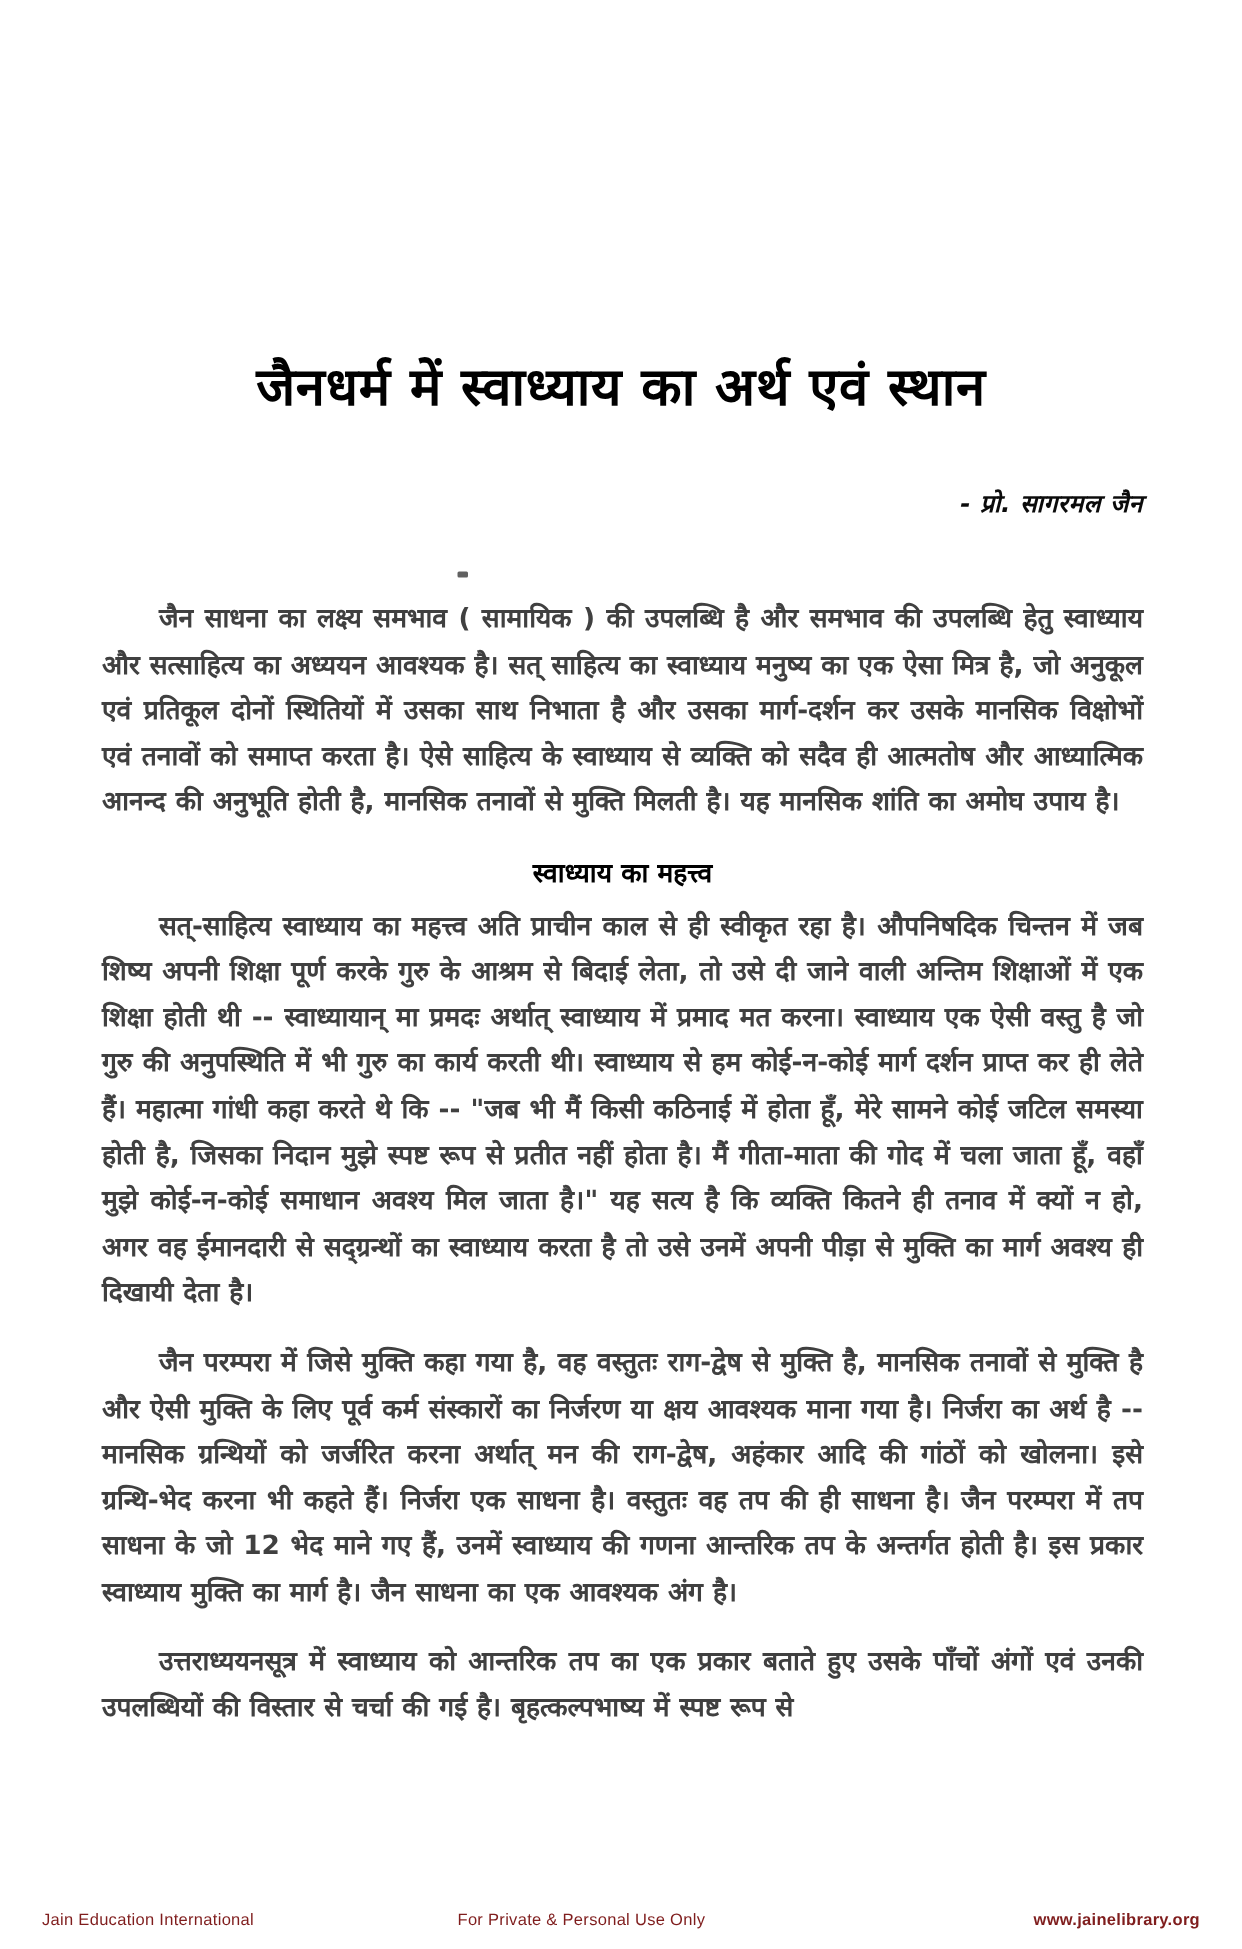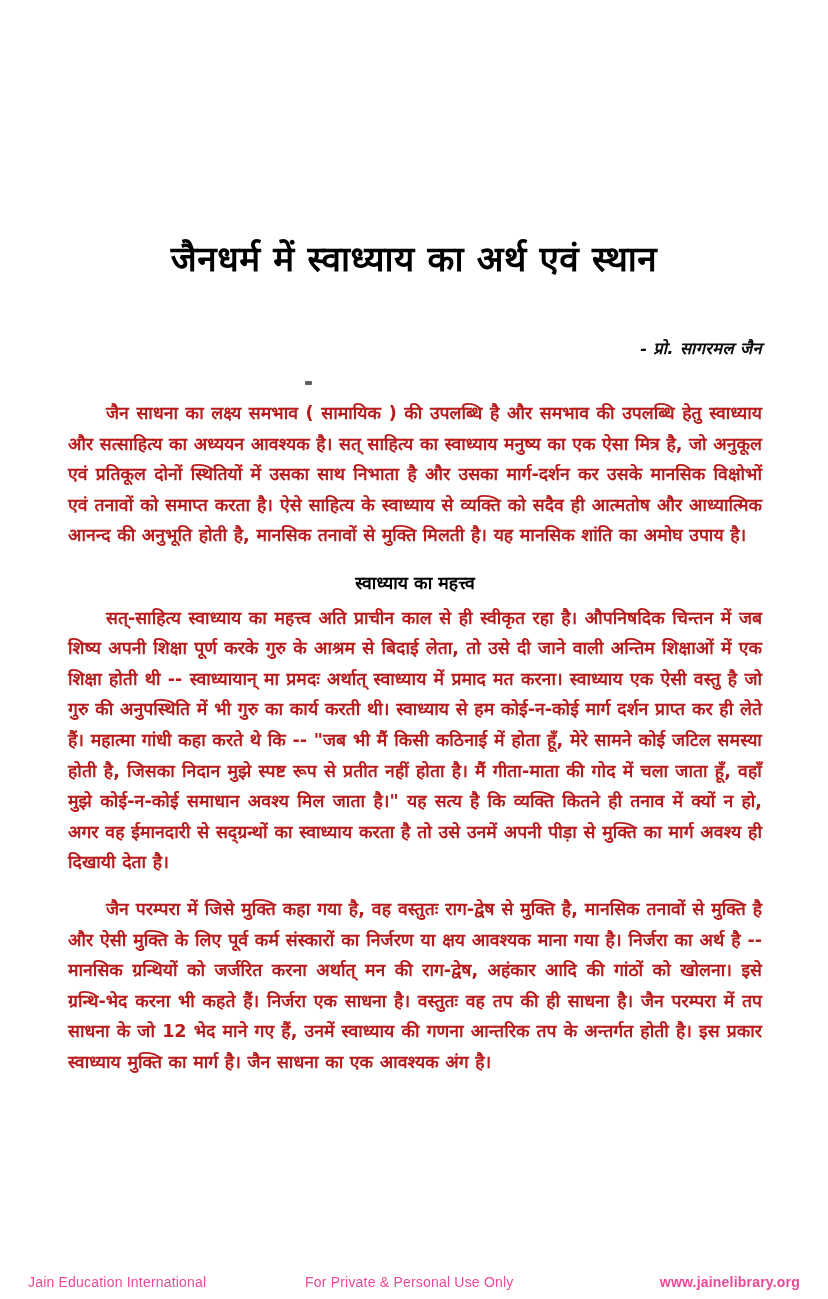--- a/index.html
+++ b/index.html
@@ -37,21 +37,21 @@
     line-height: 1.25;
     letter-spacing: 0.5px;
     color: #000000;
     margin: 0;
     padding: 0;
     white-space: nowrap;
   }
 
   .byline {
     position: absolute;
-    top: 320px;
+    top: 307px;
     right: 66px;
     font-size: 16.5px;
     font-weight: 700;
     font-style: italic;
     color: #0b0b0b;
     letter-spacing: 0.3px;
   }
 
   
   .scan-speck {
@@ -73,21 +73,21 @@
     width: 694px;
   }
 
   .para {
     margin: 0 0 0 0;
     text-align: justify;
     text-align-last: left;
     font-size: 17.6px;
     line-height: 30.6px;
     font-weight: 600;
-    color: #b91c1c;
+    color: #404040;
     word-spacing: 0.5px;
   }
 
   .para.indent {
     text-indent: 38px;
   }
 
   .para + .para {
     margin-top: 16px;
   }
@@ -112,23 +112,23 @@
   }
 
   
   .footer {
     position: absolute;
     left: 0;
     right: 0;
     top: 1258px;
     height: 24px;
     font-family: "Liberation Sans", "DejaVu Sans", sans-serif;
-    font-size: 14px;
+    font-size: 11px;
     font-weight: 400;
-    color: #ec4899;
+    color: #7f1d1d;
     letter-spacing: 0.2px;
   }
 
   .footer-left {
     position: absolute;
     left: 28px;
     top: 0;
     white-space: nowrap;
   }
 
@@ -163,20 +163,21 @@
   <div class="body-col">
 
     <p class="para indent">जैन साधना का लक्ष्य समभाव ( सामायिक ) की उपलब्धि है और समभाव की उपलब्धि हेतु स्वाध्याय और सत्साहित्य का अध्ययन आवश्यक है। सत् साहित्य का स्वाध्याय मनुष्य का एक ऐसा मित्र है, जो अनुकूल एवं प्रतिकूल दोनों स्थितियों में उसका साथ निभाता है और उसका मार्ग-दर्शन कर उसके मानसिक विक्षोभों एवं तनावों को समाप्त करता है। ऐसे साहित्य के स्वाध्याय से व्यक्ति को सदैव ही आत्मतोष और आध्यात्मिक आनन्द की अनुभूति होती है, मानसिक तनावों से मुक्ति मिलती है। यह मानसिक शांति का अमोघ उपाय है।</p>
 
     <h2 class="section-head">स्वाध्याय का महत्त्व</h2>
 
     <p class="para indent"><span>सत्-साहित्य स्वाध्याय का महत्त्व अति प्राचीन काल से ही स्वीकृत रहा है। औपनिषदिक चिन्तन में जब शिष्य अपनी शिक्षा पूर्ण करके गुरु के आश्रम से बिदाई लेता, तो उसे दी जाने वाली अन्तिम शिक्षाओं में एक शिक्षा होती थी -- स्वाध्यायान् मा प्रमदः अर्थात् स्वाध्याय में प्रमाद मत करना। स्वाध्याय एक ऐसी वस्तु है जो गुरु की अनुपस्थिति में भी गुरु का कार्य करती थी। स्वाध्याय से हम कोई-न-कोई मार्ग दर्शन प्राप्त कर ही लेते हैं। महात्मा गांधी कहा करते थे कि -- </span><span class="quote-bold">"जब भी मैं किसी कठिनाई में होता हूँ, मेरे सामने कोई जटिल समस्या होती है, जिसका निदान मुझे स्पष्ट रूप से प्रतीत नहीं होता है। मैं गीता-माता की गोद में चला जाता हूँ, वहाँ मुझे कोई-न-कोई समाधान अवश्य मिल जाता है।"</span><span> यह सत्य है कि व्यक्ति कितने ही तनाव में क्यों न हो, अगर वह ईमानदारी से सद्ग्रन्थों का स्वाध्याय करता है तो उसे उनमें अपनी पीड़ा से मुक्ति का मार्ग अवश्य ही दिखायी देता है।</span></p>
 
     <p class="para indent"><span>जैन परम्परा में जिसे मुक्ति कहा गया है, वह वस्तुतः राग-द्वेष से मुक्ति है, मानसिक तनावों से मुक्ति है और ऐसी मुक्ति के लिए पूर्व कर्म संस्कारों का निर्जरण या क्षय आवश्यक माना गया है। निर्जरा का अर्थ है -- मानसिक ग्रन्थियों को जर्जरित करना अर्थात् मन की राग-द्वेष, अहंकार आदि की गांठों को खोलना। इसे ग्रन्थि-भेद करना भी कहते हैं। निर्जरा एक साधना है। वस्तुतः वह तप की ही साधना है। जैन परम्परा में तप साधना के जो </span><span class="num">12</span><span> भेद माने गए हैं, उनमें स्वाध्याय की गणना आन्तरिक तप के अन्तर्गत होती है। इस प्रकार स्वाध्याय मुक्ति का मार्ग है। जैन साधना का एक आवश्यक अंग है।</span></p>
 
+    <p class="para indent">उत्तराध्ययनसूत्र में स्वाध्याय को आन्तरिक तप का एक प्रकार बताते हुए उसके पाँचों अंगों एवं उनकी उपलब्धियों की विस्तार से चर्चा की गई है। बृहत्कल्पभाष्य में स्पष्ट रूप से</p>
 
   </div>
 
   <div class="footer">
     <span class="footer-left">Jain Education International</span>
     <span class="footer-center">For Private &amp; Personal Use Only</span>
     <span class="footer-right">www.jainelibrary.org</span>
   </div>
 
 </div>

